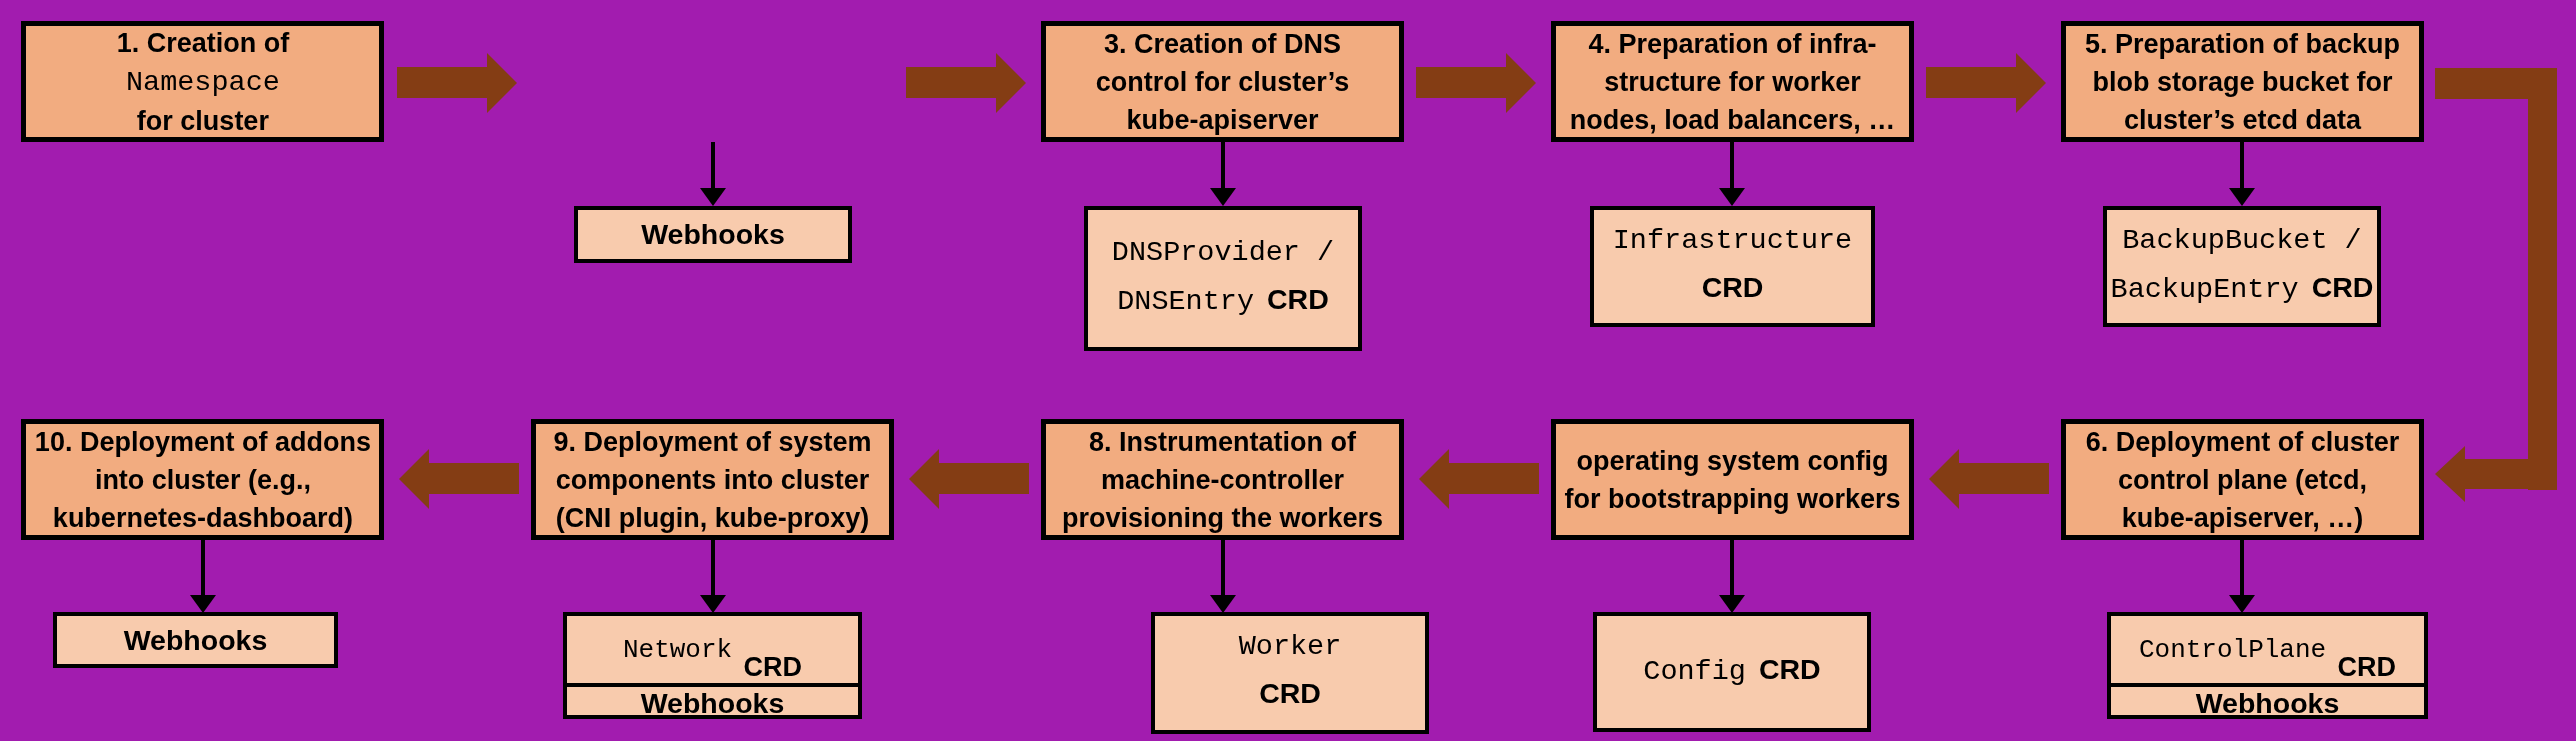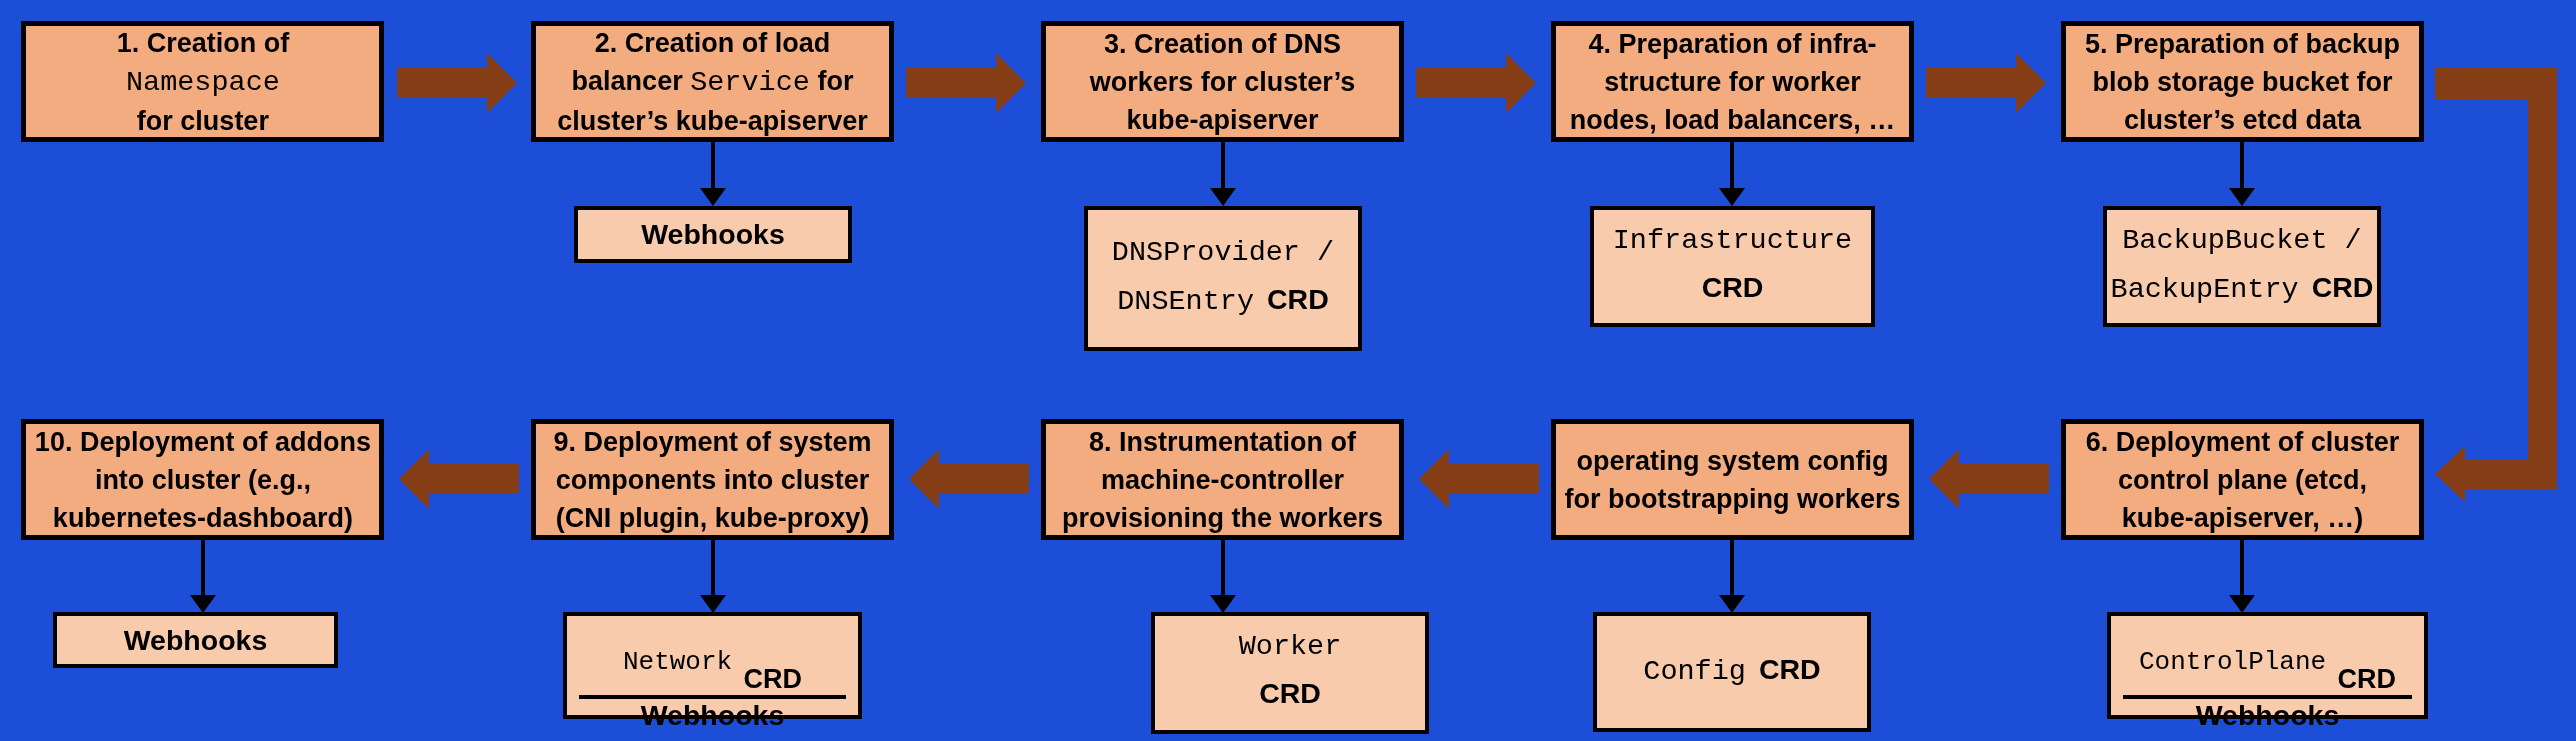--- a/index.html
+++ b/index.html
@@ -1,36 +1,36 @@
 <!DOCTYPE html>
 <html style="font-size:11.4px"><head>
 <meta charset="utf-8">
 <style>
   * { box-sizing: border-box; margin: 0; padding: 0; }
   html, body { background: #ffffff; }
   body { font-family: "Liberation Sans", sans-serif; }
-  #canvas { position: relative; width: 2576px; height: 742px; background: #1d4ed8; overflow: hidden; }
+  #canvas { position: relative; width: 2576px; height: 742px; background: #a21caf; overflow: hidden; }
 
   
   .main-box { position: absolute; width: 363px; height: 121px; background: #F2AC80;
               border: 5px solid #000; display: flex; flex-direction: column;
               justify-content: center; align-items: center; }
   .tline { line-height: 38px; font-size: 27px; font-weight: 700; color: #000;
            white-space: nowrap; text-align: center; }
   .mono { font-family: "Liberation Mono", "DejaVu Sans Mono", monospace; font-weight: 400; font-size: 28.5px; }
 
   
   .sub-box { position: absolute; background: #F8CBAD; border: 4.3px solid #000; color: #000; }
   .sub-box.small { display: flex; align-items: center; justify-content: center; }
   .sans-b { font-size: 28.5px; font-weight: 700; }
   .sub-box.large { display: flex; flex-direction: column; justify-content: center; align-items: center; gap: 10px; }
   .sline { text-align: center; white-space: nowrap; line-height: 33px; }
   .crd { font-family: "Liberation Sans", sans-serif; font-weight: 700; font-size: 28.5px; margin-left: 13px; margin-top: 36px; }
   .crd-solo { margin-left: 0; }
-  .sub-box.stacked { display: flex; flex-direction: column; padding: 12px; }
+  .sub-box.stacked { display: flex; flex-direction: column; padding: 0; }
   .cell { flex: 1; display: flex; align-items: center; justify-content: center; white-space: nowrap; }
   .cell + .cell { border-top: 4.3px solid #000; }
   .cell .mono { font-size: 26px; }
   .cell .crd { font-size: 27px; margin-left: 11.4px; }
 
   
   .vconn { position: absolute; width: 26px; display: flex; flex-direction: column; align-items: center; }
   .vline { width: 4.3px; flex: 1; background: #000; }
   .vhead { width: 0; height: 0; border-left: 13px solid transparent;
            border-right: 13px solid transparent; border-top: 18.5px solid #000; }
@@ -54,29 +54,24 @@
 <body>
 
 <div id="canvas">
 
   <div class="main-box" style="left:21.4px;top:21.4px">
     <div class="tline"><span>1. Creation of</span></div>
     <div class="tline"><span class="mono">Namespace</span></div>
     <div class="tline"><span>for cluster</span></div>
   </div>
 
-  <div class="main-box" style="left:531px;top:21.4px">
-    <div class="tline"><span>2. Creation of load</span></div>
-    <div class="tline"><span>balancer </span><span class="mono">Service</span><span> for</span></div>
-    <div class="tline"><span>cluster’s kube-apiserver</span></div>
-  </div>
 
   <div class="main-box" style="left:1041px;top:21.4px">
     <div class="tline"><span>3. Creation of DNS</span></div>
-    <div class="tline"><span>workers for cluster’s</span></div>
+    <div class="tline"><span>control for cluster’s</span></div>
     <div class="tline"><span>kube-apiserver</span></div>
   </div>
 
   <div class="main-box" style="left:1551px;top:21.4px">
     <div class="tline"><span>4. Preparation of infra-</span></div>
     <div class="tline"><span>structure for worker</span></div>
     <div class="tline"><span>nodes, load balancers, …</span></div>
   </div>
 
   <div class="main-box" style="left:2061px;top:21.4px">

